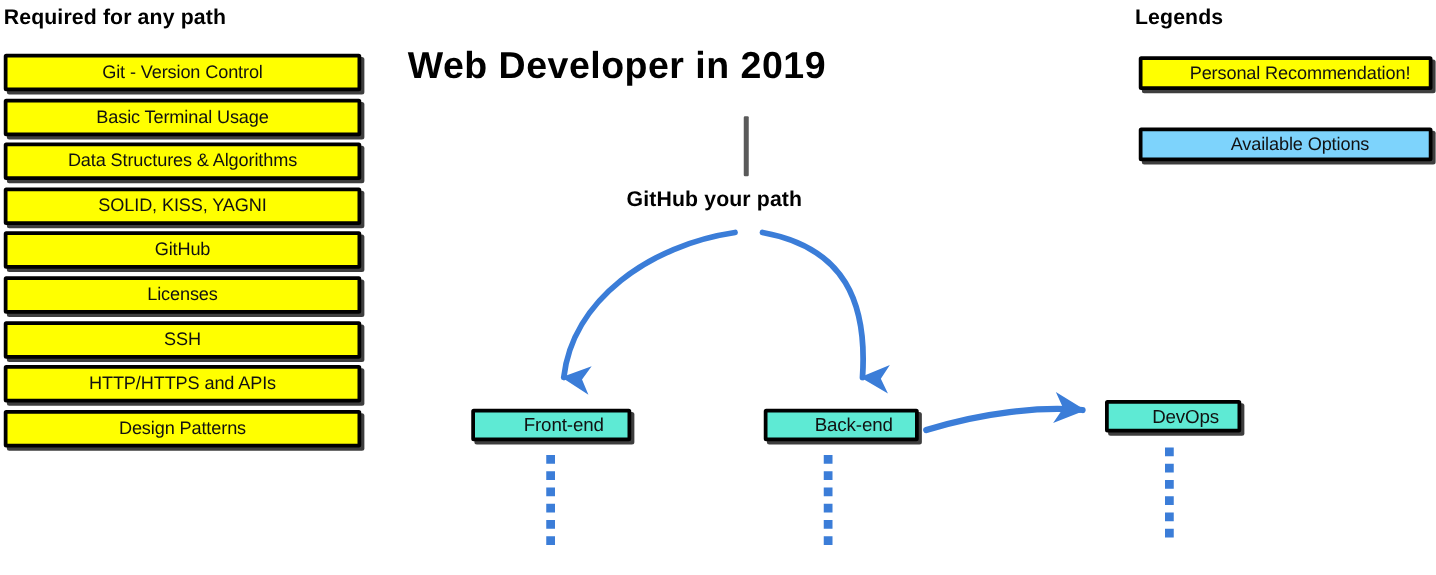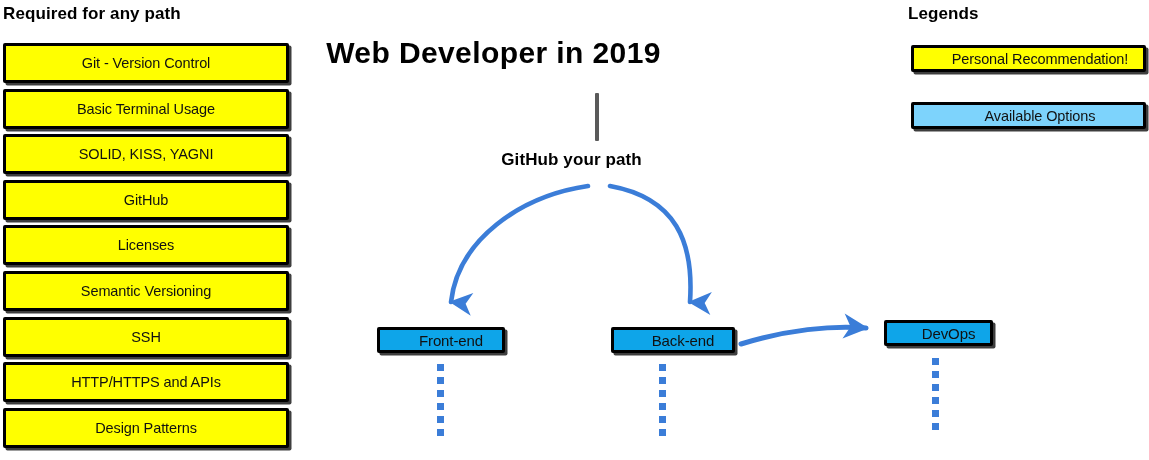--- a/index.html
+++ b/index.html
@@ -23,21 +23,21 @@
   }
 
   
   #required-column{
     position:absolute;
     left:3px; top:43px;
     width:286px;
   }
   .req-item{
     position:relative;
-    height:40px;
+    height:30px;
     margin-bottom:5.6px;
     background:#FFFF00;
     border:3px solid #000000;
     box-sizing:border-box;
     box-shadow:2.5px 2.5px 0 0 rgba(20,20,20,.82);
     border-radius:2px;
     display:flex;
     align-items:center;
     justify-content:center;
   }
@@ -91,21 +91,21 @@
   #arrow-layer{
     position:absolute;left:0;top:0;
     width:1149px;height:460px;
     pointer-events:none;
   }
 
   
   .path-box{
     position:absolute;
     height:26px;
-    background:#0ea5e9;
+    background:#5eead4;
     border:3px solid #000000;
     box-sizing:border-box;
     border-radius:2px;
     box-shadow:2.5px 2.5px 0 0 rgba(20,20,20,.82);
     display:flex;align-items:center;justify-content:center;padding-left:20px;
   }
   .path-box span{
     font-size:15px;color:#111;white-space:nowrap;
     letter-spacing:-0.1px;
   }
@@ -146,30 +146,30 @@
   <div class="section-heading" style="left:3px;top:4px;">Required for any path</div>
 
   <div id="required-column">
     <div class="req-item">
       <span>Git - Version Control</span>
     </div>
     <div class="req-item">
       <span>Basic Terminal Usage</span>
     </div>
     <div class="req-item">
+      <span>Data Structures &amp; Algorithms</span>
+    </div>
+    <div class="req-item">
       <span>SOLID, KISS, YAGNI</span>
     </div>
     <div class="req-item">
       <span>GitHub</span>
     </div>
     <div class="req-item">
       <span>Licenses</span>
-    </div>
-    <div class="req-item">
-      <span>Semantic Versioning</span>
     </div>
     <div class="req-item">
       <span>SSH</span>
     </div>
     <div class="req-item">
       <span>HTTP/HTTPS and APIs</span>
     </div>
     <div class="req-item">
       <span>Design Patterns</span>
     </div>

